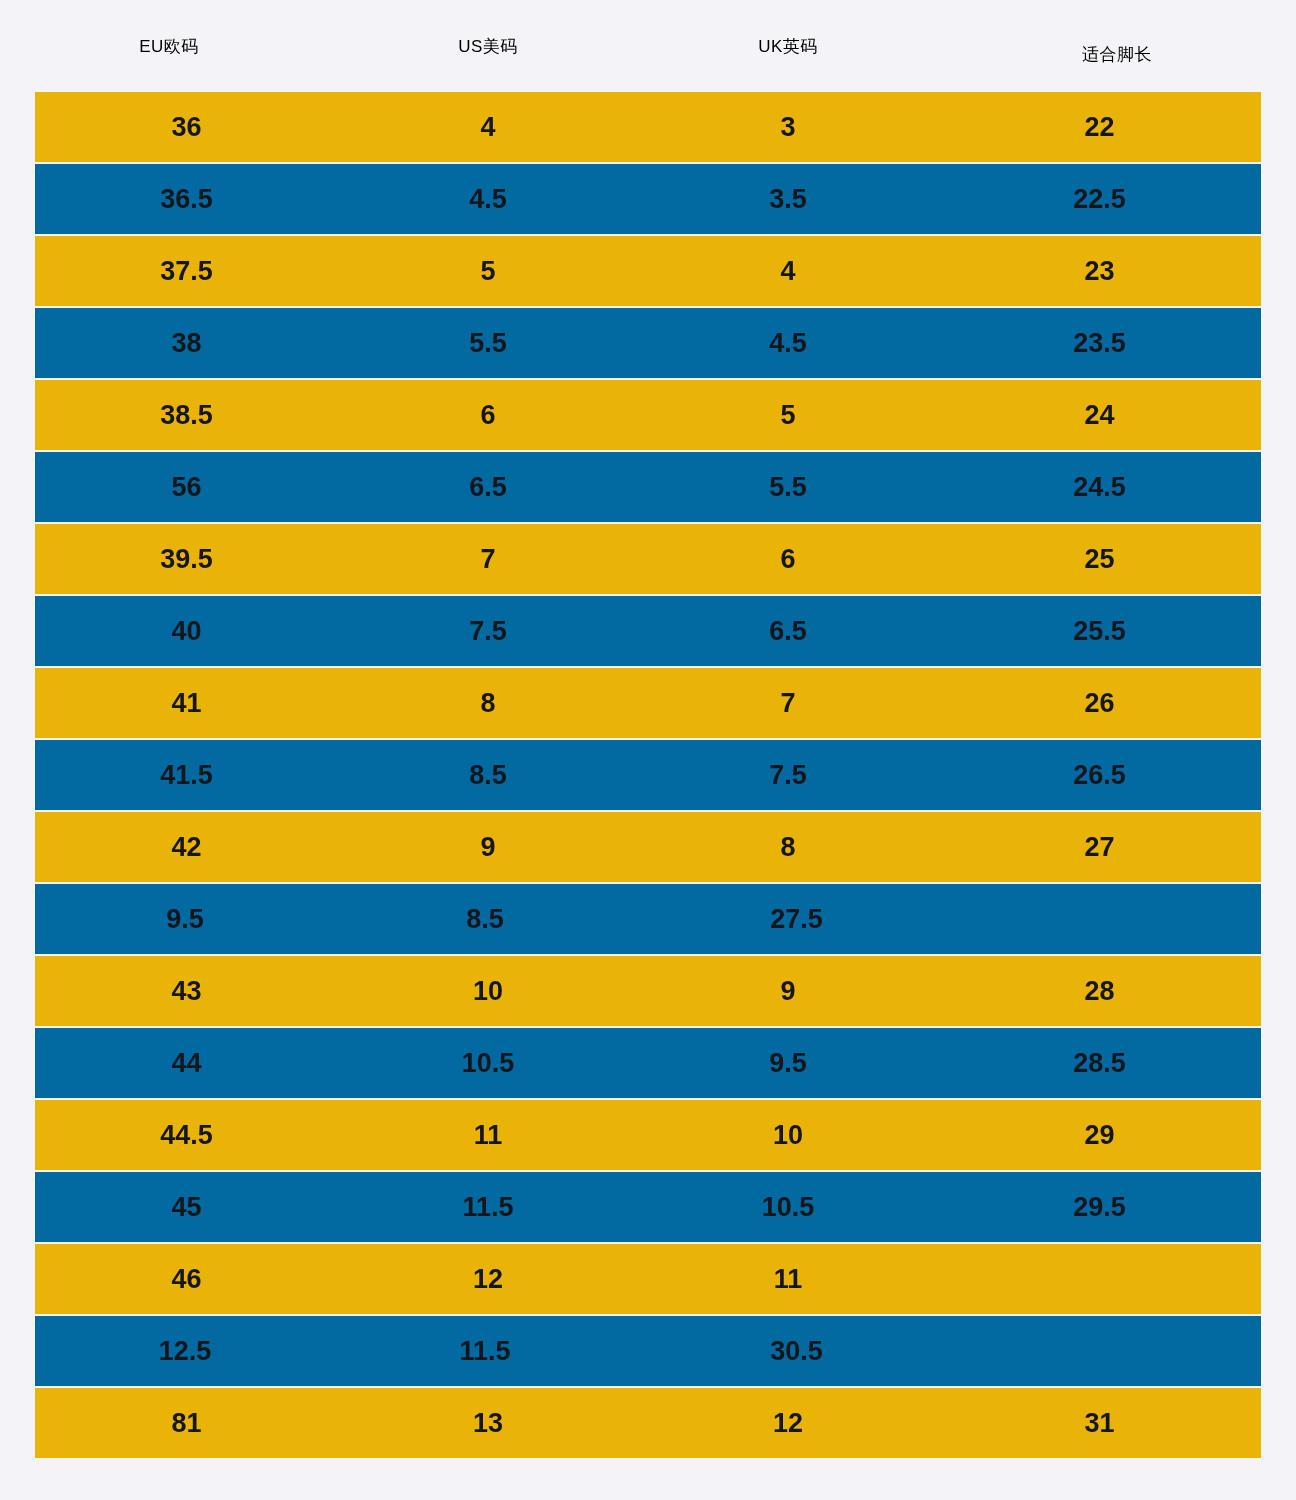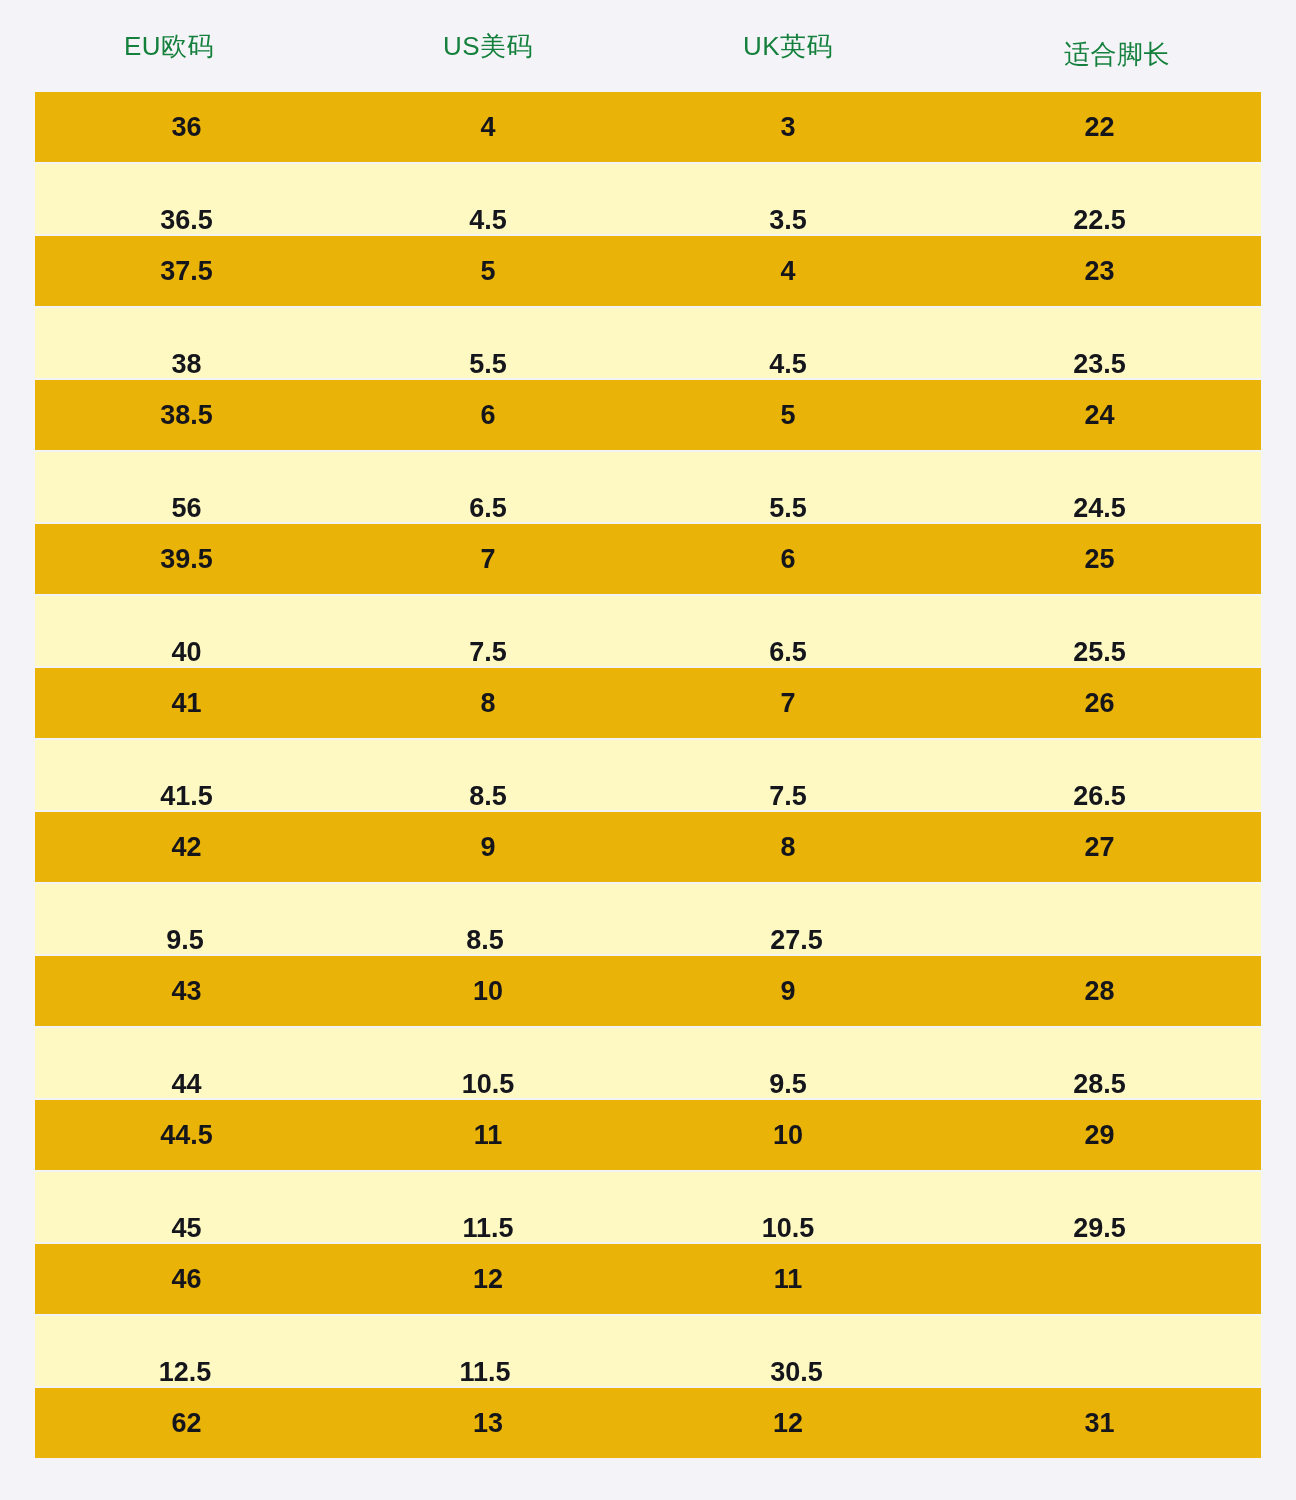--- a/index.html
+++ b/index.html
@@ -23,42 +23,42 @@
 
   
   .table-header {
     display: flex;
     width: 1296px;
     height: 92px;
     align-items: center;
     background: #f4f4f8;
   }
   .table-header .cell {
-    color: #15803d;
-    font-size: 26px;
+    color: #000000;
+    font-size: 17px;
     font-weight: 400;
     text-align: center;
     line-height: 1;
     letter-spacing: 0.5px;
   }
 
   
   .table-body {
     width: 1296px;
   }
   .row {
     display: flex;
     align-items: center;
     width: 1226px;
     height: 70px;
     margin-left: 35px;
     box-sizing: border-box;
   }
   .row.odd  { background: #eab308; }
-  .row.even { background: #fef9c3; align-items: flex-end; }
+  .row.even { background: #0369a1; }
   .row + .row { margin-top: 2px; }
 
   .row .cell {
     color: #15151c;
     font-size: 27px;
     font-weight: 700;
     text-align: center;
     line-height: 1;
   }
 
@@ -191,21 +191,21 @@
         <div class="cell c0">46</div>
         <div class="cell c1">12</div>
         <div class="cell c2">11</div>
       </div>
       <div class="row even">
         <div class="cell c1">12.5</div>
         <div class="cell c2">11.5</div>
         <div class="cell c3">30.5</div>
       </div>
       <div class="row odd">
-        <div class="cell c0">62</div>
+        <div class="cell c0">81</div>
         <div class="cell c1">13</div>
         <div class="cell c2">12</div>
         <div class="cell c3">31</div>
       </div>
     </div>
 
   <div class="footer-spacer"></div>
 
 </div>
 

